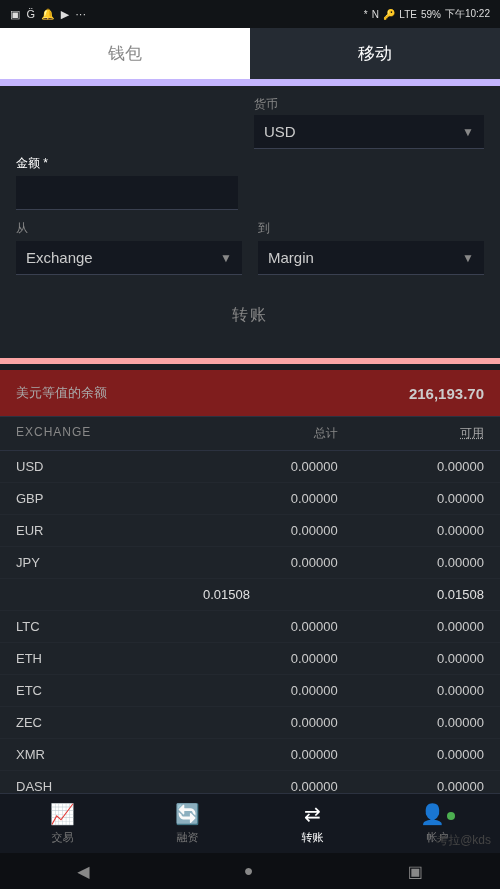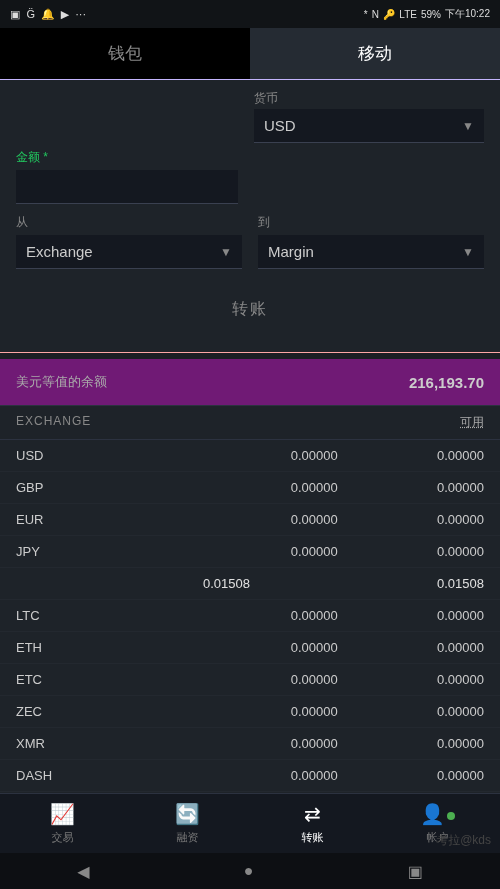--- a/index.html
+++ b/index.html
@@ -27,41 +27,41 @@
     .status-left {
       display: flex; gap: 6px; align-items: center;
     }
     .status-right {
       display: flex; gap: 4px; align-items: center; font-size: 10px;
     }
 
     
     .tab-bar {
       display: flex;
-      background: #000000;
-      border-bottom: 1px solid #c4b5fd;
+      background: #ffffff;
+      border-bottom: 7px solid #c4b5fd;
     }
     .tab-item {
       flex: 1;
       text-align: center;
       padding: 14px 0;
       font-size: 17px;
       color: #888;
       cursor: pointer;
     }
     .tab-item.active {
       color: #ffffff;
       background: #252b33;
     }
 
     
     .form-area {
       background: #1e2329;
       padding: 10px 16px 16px;
-      border-bottom: 1px solid #fca5a5;
+      border-bottom: 6px solid #fca5a5;
     }
 
     
     .currency-row {
       display: flex;
       justify-content: flex-end;
       margin-bottom: 6px;
     }
     .currency-label {
       font-size: 12px;
@@ -80,21 +80,21 @@
       display: flex;
       align-items: stretch;
       margin-bottom: 10px;
     }
     .amount-section {
       flex: 1;
       margin-right: 16px;
     }
     .amount-label {
       font-size: 12px;
-      color: #22c55e;
+      color: #ffffff;
       margin-bottom: 4px;
     }
     .amount-input {
       width: 100%;
       background: #141820;
       border: none;
       border-bottom: 1px solid #3a4050;
       color: #ccc;
       font-size: 15px;
       padding: 8px 6px;
@@ -149,21 +149,21 @@
       border: none;
       color: #888;
       font-size: 16px;
       cursor: pointer;
       padding: 10px 100px;
       letter-spacing: 2px;
     }
 
     
     .balance-section {
-      background: #701a75;
+      background: #7f1d1d;
       padding: 14px 16px;
       display: flex;
       justify-content: space-between;
       align-items: center;
       border-bottom: 1px solid #2c3240;
       margin-top: 6px;
     }
     .balance-label {
       font-size: 13px;
       color: #aaa;
@@ -364,20 +364,21 @@
 </div>
 
 <div class="balance-section">
   <span class="balance-label">美元等值的余额</span>
   <span class="balance-value">216,193.70</span>
 </div>
 
 <div class="exchange-section">
   <div class="exchange-header">
     <div class="col-name">EXCHANGE</div>
+    <div class="col-total">总计</div>
     <div class="col-avail">可用</div>
   </div>
   <div id="table-body">
   <div class="table-row">
       <div class="cell-name">USD</div>
       <div class="cell-total">0.00000</div>
       <div class="cell-avail">0.00000</div>
     </div>
       <div class="table-row">
       <div class="cell-name">GBP</div>

